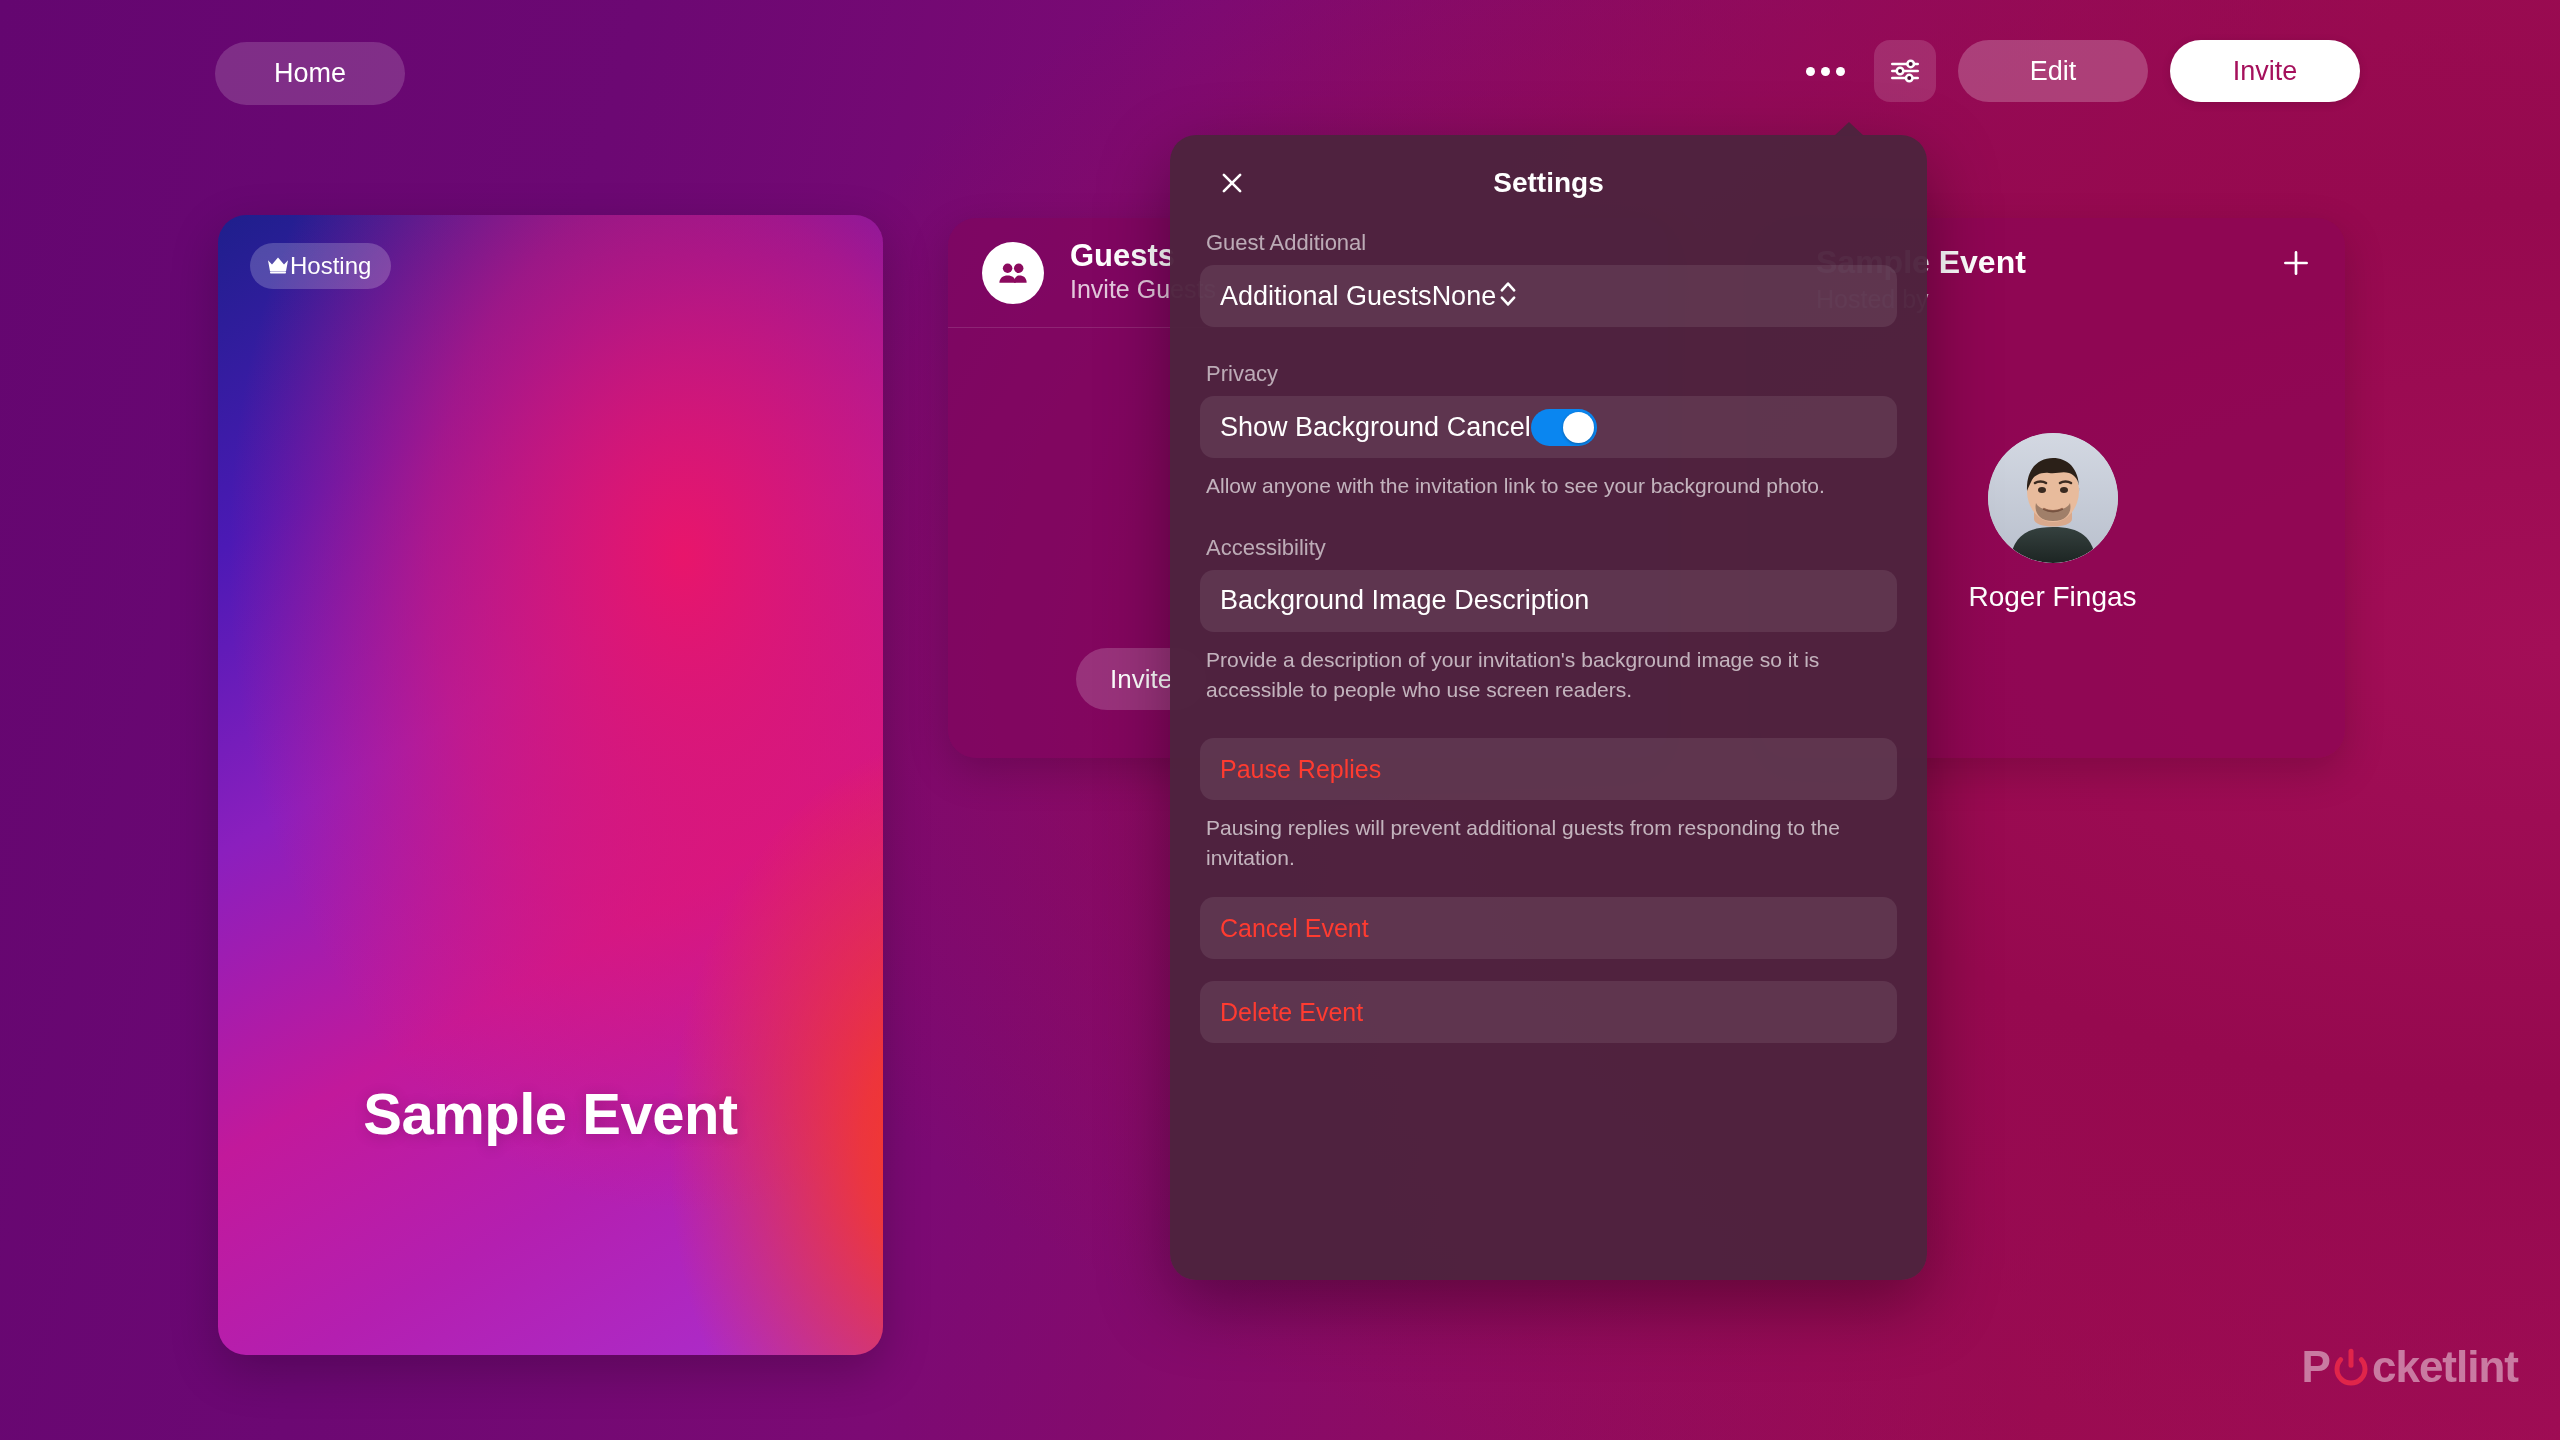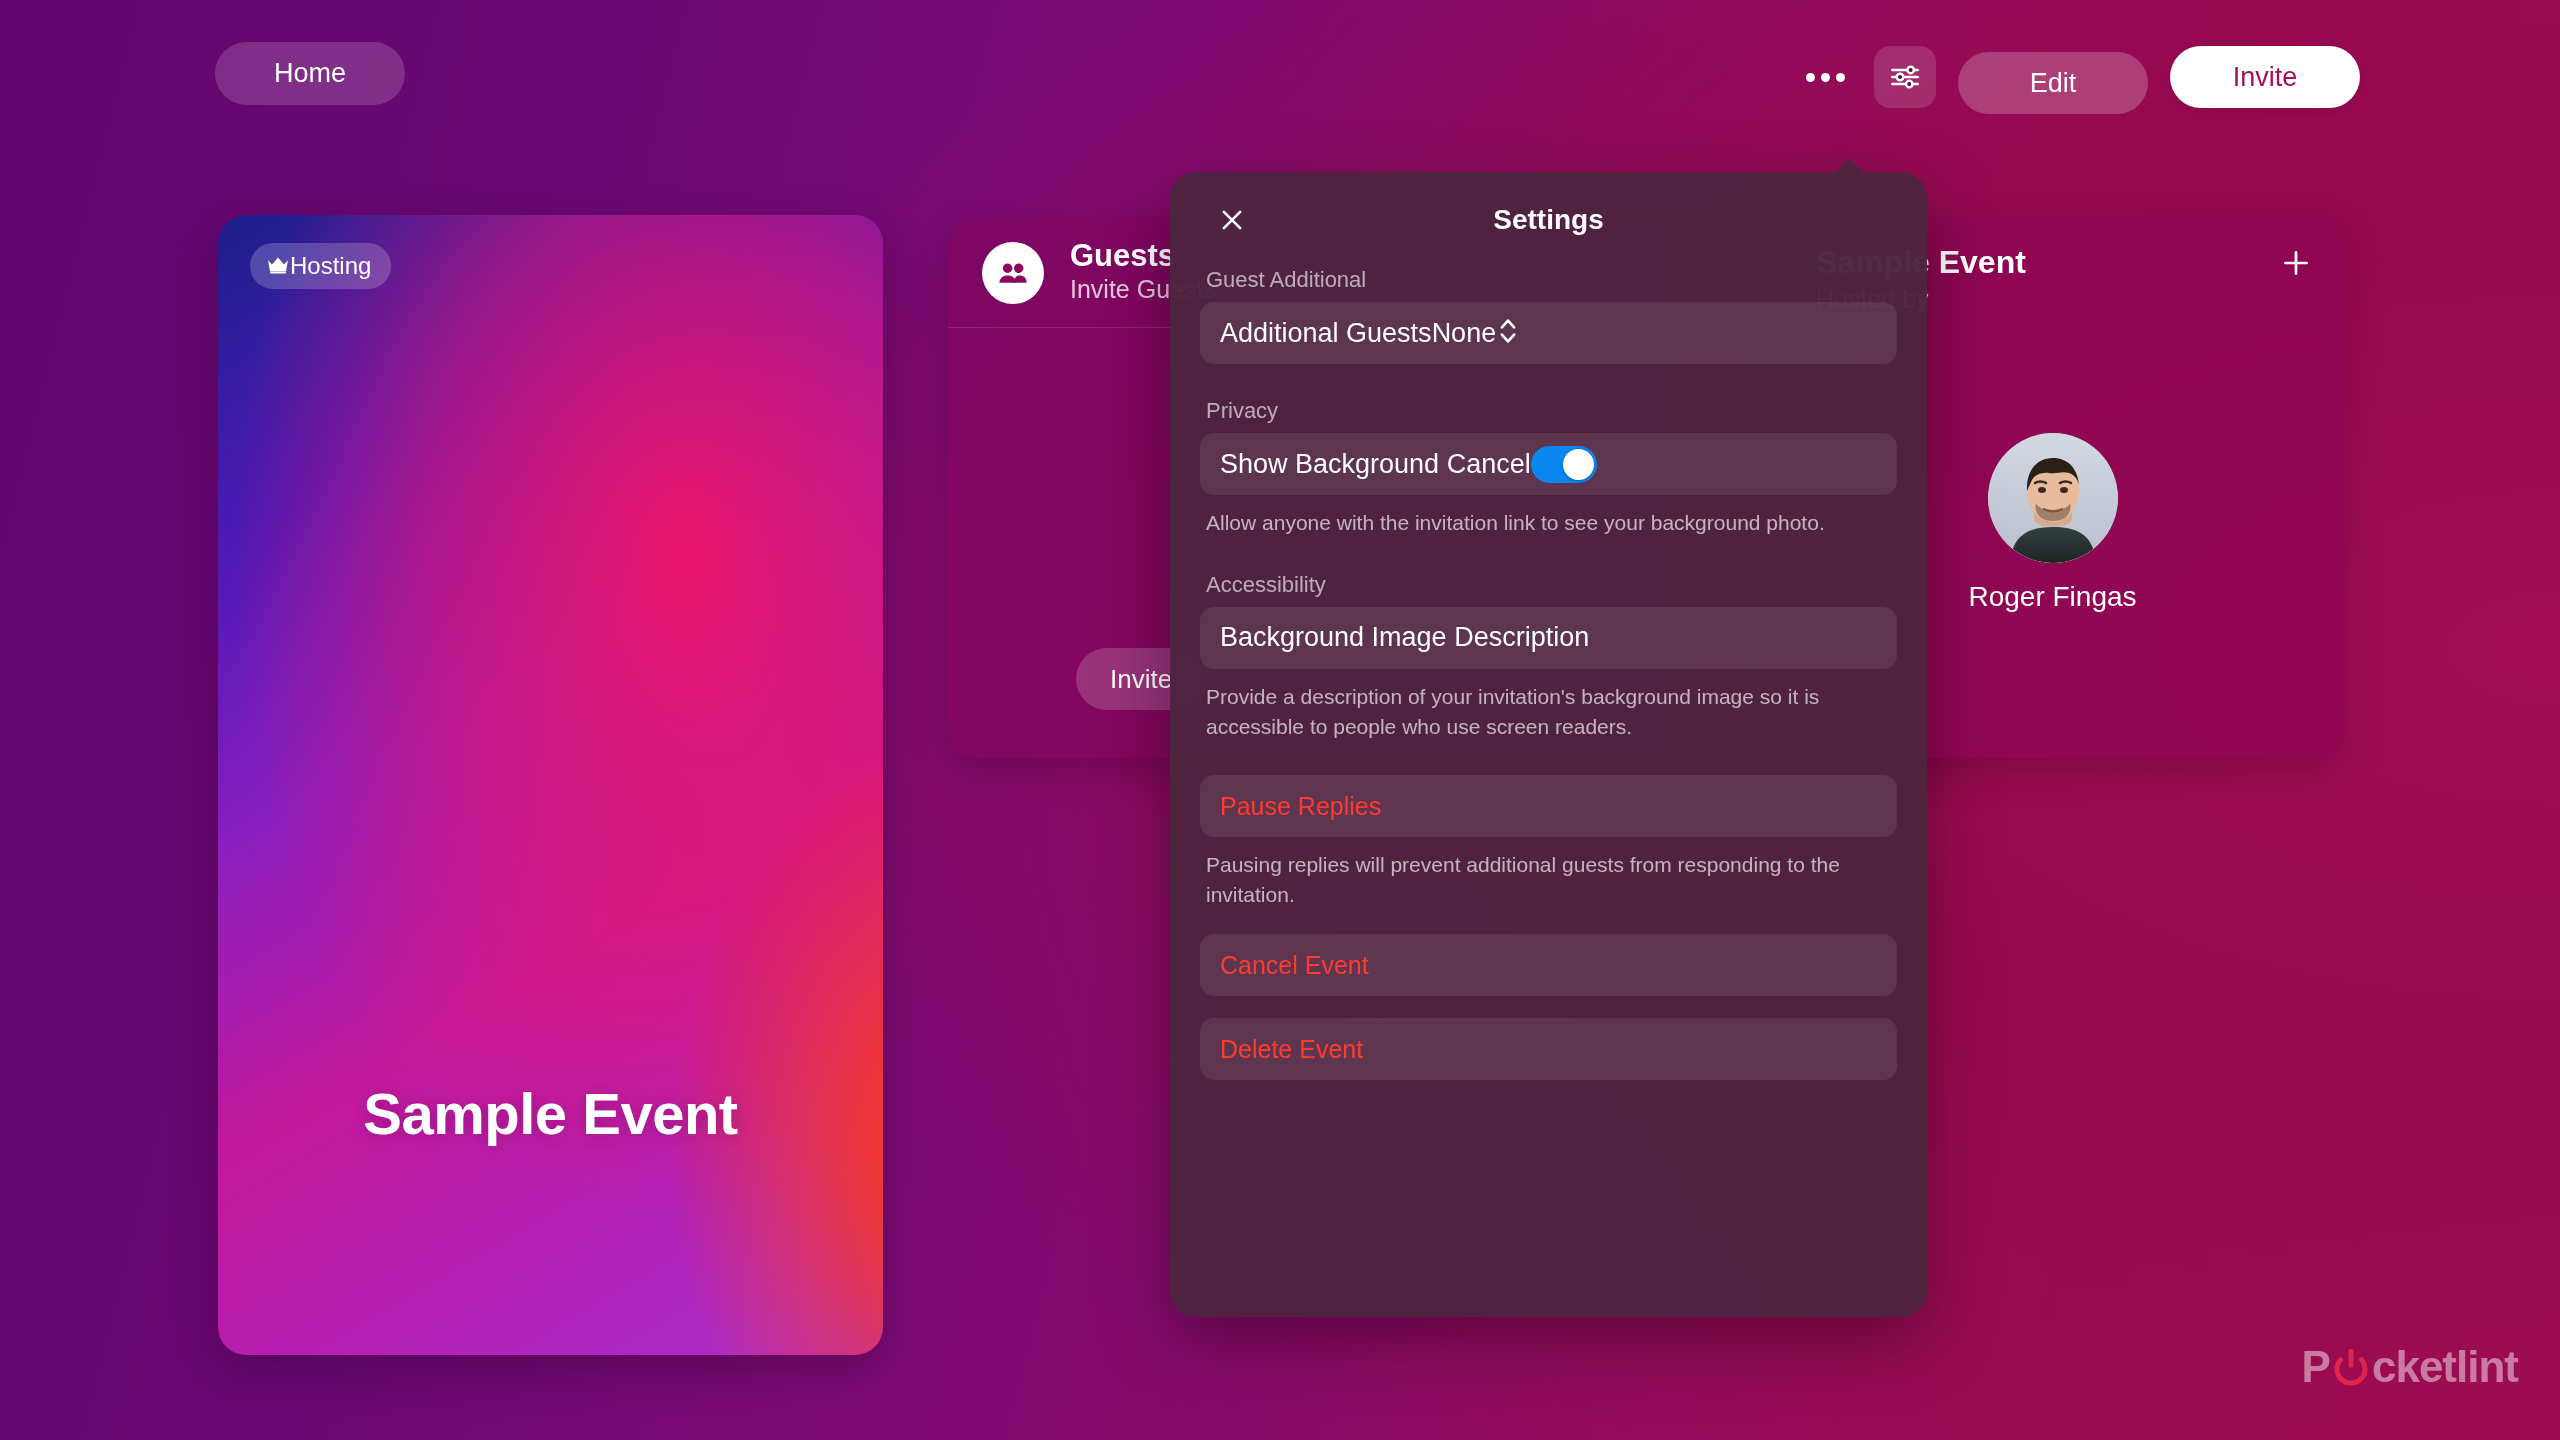--- a/index.html
+++ b/index.html
@@ -42,21 +42,21 @@
   .sliders-btn {
     width:62px; height:62px; border-radius:16px;
     background:rgba(255,255,255,0.14);
     display:flex; align-items:center; justify-content:center;
     cursor:pointer;
   }
   .edit-btn {
     width:190px; height:62px; border-radius:34px;
     background:rgba(255,255,255,0.22);
     display:flex; align-items:center; justify-content:center;
-    color:#fff; font-size:27px; cursor:pointer;margin-top:12px;
+    color:#fff; font-size:27px; cursor:pointer;
   }
   .invite-btn {
     width:190px; height:62px; border-radius:34px;
     background:#ffffff;
     display:flex; align-items:center; justify-content:center;
     color:#a5105c; font-size:27px; font-weight:500; cursor:pointer;
     box-shadow:0 2px 10px rgba(0,0,0,0.12);
   }
 
   
@@ -146,21 +146,20 @@
 
   
   .panel {
     position:absolute; left:1170px; top:135px;
     width:757px; height:1145px;
     border-radius:26px;
     background:rgba(77,35,62,0.97);
     box-shadow:0 24px 70px rgba(0,0,0,0.35);
     padding:0 30px;
     z-index:20;
-    margin-top:37px;
   }
   .panel-arrow {
     position:absolute; right:63px; top:-13px;
     width:0; height:0;
     border-left:15px solid transparent;
     border-right:15px solid transparent;
     border-bottom:14px solid rgba(77,35,62,0.97);
   }
   .panel-head {
     position:relative; height:95px; display:flex; align-items:center; justify-content:center;

